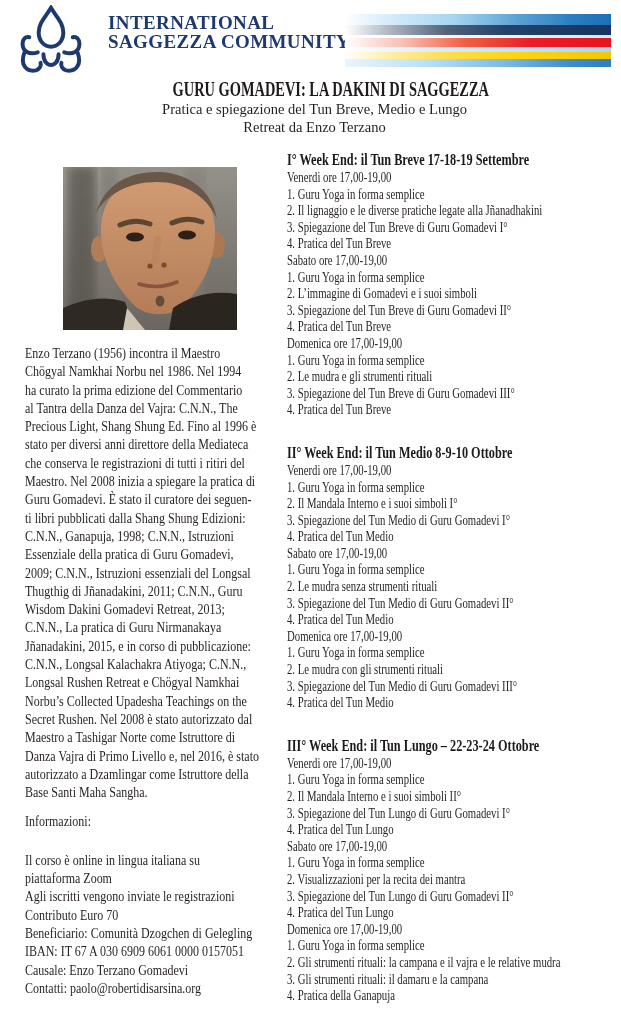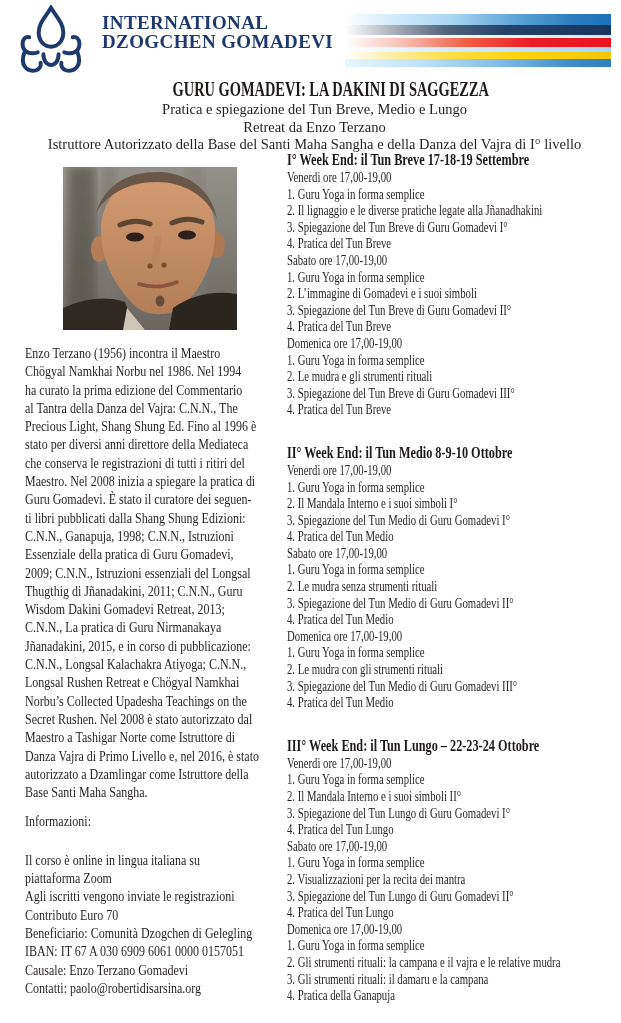--- a/index.html
+++ b/index.html
@@ -1,21 +1,21 @@
 <!DOCTYPE html>
 <html><head>
 <meta charset="utf-8">
 <style>
   html,body{margin:0;padding:0;background:#ffffff;}
   .page{position:relative;width:621px;height:1023px;background:#fff;overflow:hidden;
         font-family:"Liberation Serif", serif;color:#241f1e;}
 
   
   .logo{position:absolute;left:13px;top:5px;width:76px;height:72px;}
-  .org{position:absolute;left:102px;top:13px;}
+  .org{position:absolute;left:108px;top:13px;}
   .org-navy{font-size:19px;line-height:19px;letter-spacing:.4px;color:#1e3a6d;font-weight:600;}
   .org-cyan{font-size:17.5px;line-height:19px;letter-spacing:.6px;color:#2b9fd8;font-weight:600;margin-top:1px;}
 
   .stripes{position:absolute;left:345px;top:14px;width:266px;height:53px;}
   .s{width:100%;}
   .s1{height:11px;background:linear-gradient(90deg,#fff 0%,#d9edfb 15%,#a8d6f1 40%,#5ba2d4 65%,#2d7ec0 85%,#1d6fb8 100%);}
   .s2{height:10px;background:linear-gradient(90deg,#fff 0%,#aab1ba 18%,#53637b 38%,#24436b 60%,#17365f 100%);}
   .s3{height:3px;background:linear-gradient(90deg,#fff 0%,#eef7fd 55%,#cfe9fa 100%);}
   .s4{height:9px;background:linear-gradient(90deg,#fff 0%,#f7beb4 22%,#f06044 45%,#ea1d26 70%,#e8131f 100%);}
   .s5{height:5px;background:linear-gradient(90deg,#fff 0%,#d8edfa 35%,#a5d7f2 100%);}
@@ -52,40 +52,39 @@
     <path d="M40,3 C34,13 27,19 27,29 C27,38 33,44 40,44 C47,44 53,38 53,29 C53,19 46,13 40,3 Z"></path>
     <path d="M26,50 C17,53 10,49 10,41 C10,36 13,33 17,34"></path>
     <path d="M54,50 C63,53 70,49 70,41 C70,36 67,33 63,34"></path>
     <path d="M12,50 C7,63 14,71 24,69 C28,68 30,64 29,61"></path>
     <path d="M32,52 C32,67 48,67 48,52"></path>
     <path d="M68,50 C73,63 66,71 56,69 C52,68 50,64 51,61"></path>
   </svg>
 
   <div class="org">
     <div class="org-navy">INTERNATIONAL</div>
-    <div class="org-navy">DZOGCHEN GOMADEVI</div>
+    <div class="org-navy">SAGGEZZA COMMUNITY</div>
   </div>
 
   <div class="stripes">
     <div class="s s1"></div>
     <div class="s s2"></div>
     <div class="s s3"></div>
     <div class="s s4"></div>
     <div class="s s5"></div>
     <div class="s s6"></div>
     <div class="s s7"></div>
   </div>
 
   <div class="titleblock">
     <h1 class="title"><span class="squeeze-c">GURU GOMADEVI: LA DAKINI DI SAGGEZZA</span></h1>
     <div>
 
     <div class="subtitle">Pratica e spiegazione del Tun Breve, Medio e Lungo</div>
         <div class="subtitle">Retreat da Enzo Terzano</div>
-        <div class="subtitle">Istruttore Autorizzato della Base del Santi Maha Sangha e della Danza del Vajra di I° livello</div>
       </div>
   </div>
 
   <svg class="photo" viewBox="0 0 174 163">
     <defs>
       <linearGradient id="bgG" x1="0" y1="0" x2="0" y2="1">
         <stop offset="0" stop-color="#94908a"></stop>
           <stop offset="1" stop-color="#6b6760"></stop>
       </linearGradient>
       <linearGradient id="skG" x1="0" y1="0" x2="0" y2="1">

